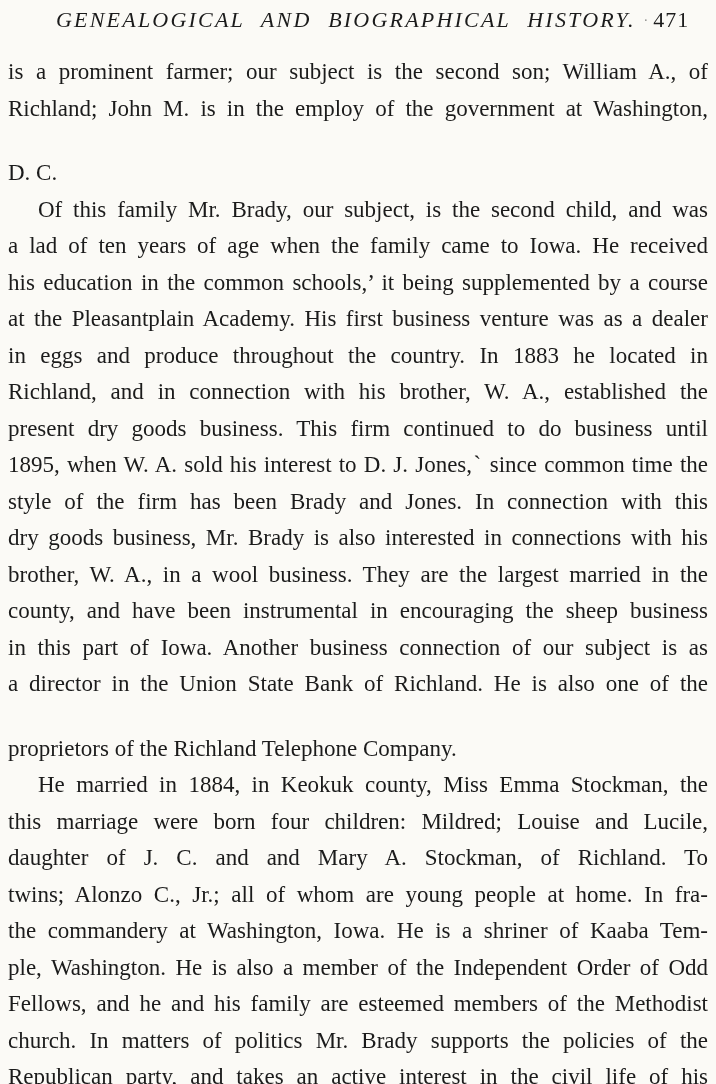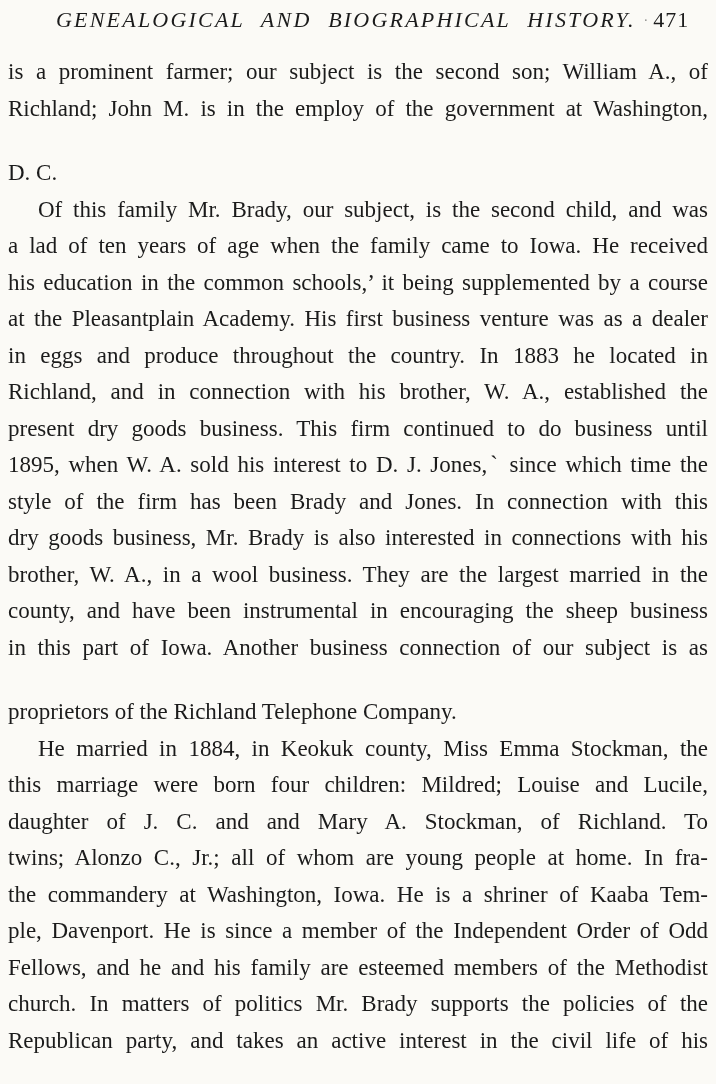--- a/index.html
+++ b/index.html
@@ -81,33 +81,34 @@
         <div class="line no-justify-last">D. C.</div>
       </div>
       <div class="paragraph">
         <div class="line indent">Of this family Mr. Brady, our subject, is the second child, and was</div>
         <div class="line">a lad of ten years of age when the family came to Iowa. He received</div>
         <div class="line">his education in the common schools,’ it being supplemented by a course</div>
         <div class="line">at the Pleasantplain Academy. His first business venture was as a dealer</div>
         <div class="line">in eggs and produce throughout the country. In 1883 he located in</div>
         <div class="line">Richland, and in connection with his brother, W. A., established the</div>
         <div class="line">present dry goods business. This firm continued to do business until</div>
-        <div class="line">1895, when W. A. sold his interest to D. J. Jones,ˋ since which time the</div>
+        <div class="line">1895, when W. A. sold his interest to D. J. Jones,ˋ since common time the</div>
         <div class="line">style of the firm has been Brady and Jones. In connection with this</div>
         <div class="line">dry goods business, Mr. Brady is also interested in connections with his</div>
         <div class="line">brother, W. A., in a wool business. They are the largest married in the</div>
         <div class="line">county, and have been instrumental in encouraging the sheep business</div>
         <div class="line">in this part of Iowa. Another business connection of our subject is as</div>
+        <div class="line">a director in the Union State Bank of Richland. He is also one of the</div>
         <div class="line no-justify-last">proprietors of the Richland Telephone Company.</div>
       </div>
       <div class="paragraph">
         <div class="line indent">He married in 1884, in Keokuk county, Miss Emma Stockman, the</div>
         <div class="line">this marriage were born four children: Mildred; Louise and Lucile,</div>
         <div class="line">daughter of J. C. and and Mary A. Stockman, of Richland. To</div>
         <div class="line">twins; Alonzo C., Jr.; all of whom are young people at home. In fra-</div>
         <div class="line">the commandery at Washington, Iowa. He is a shriner of Kaaba Tem-</div>
-        <div class="line">ple, Davenport. He is since a member of the Independent Order of Odd</div>
+        <div class="line">ple, Washington. He is also a member of the Independent Order of Odd</div>
         <div class="line">Fellows, and he and his family are esteemed members of the Methodist</div>
         <div class="line">church. In matters of politics Mr. Brady supports the policies of the</div>
         <div class="line">Republican party, and takes an active interest in the civil life of his</div>
       </div>
     </main>
 </div>
 
 </body></html>

